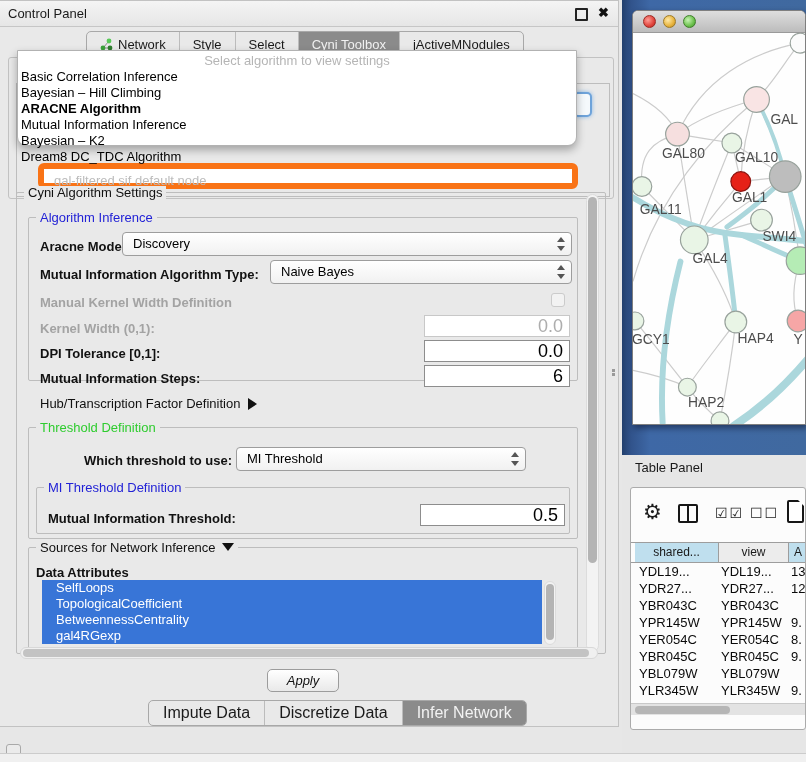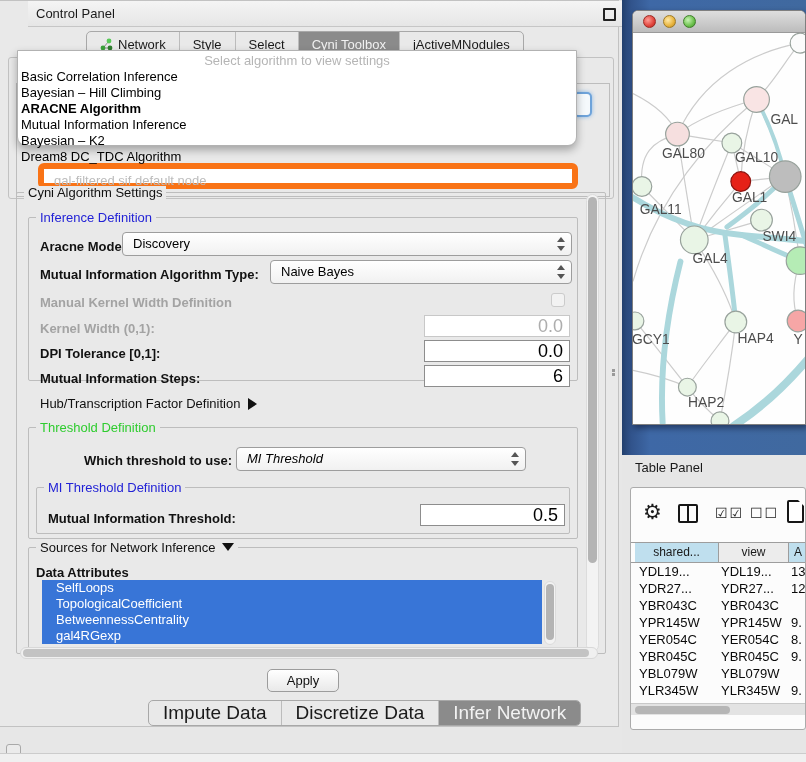--- a/index.html
+++ b/index.html
@@ -3,21 +3,21 @@
 <meta charset="utf-8">
 <style>
   html,body{margin:0;padding:0;}
   body{width:806px;height:762px;position:relative;overflow:hidden;background:#e7e7e7;
        font-family:"Liberation Sans", sans-serif;font-size:13px;color:#111;}
 
   
   .control-panel{position:absolute;left:0;top:6;width:619px;height:727px;background:#e9e9e9;
     border:1px solid #c2c2c2;border-left:none;box-sizing:border-box;}
   .titlebar{position:absolute;left:0;top:0;width:100%;height:26px;background:linear-gradient(#f4f4f4,#e6e6e6);
-    border-bottom:1px solid #c6c6c6;box-sizing:border-box;margin-left:28px;}
+    border-bottom:1px solid #c6c6c6;box-sizing:border-box;}
   .titlebar .title{position:absolute;left:8px;top:5px;font-size:13px;color:#1a1a1a;}
   .float-icon{position:absolute;right:30px;top:7px;width:9px;height:9px;border:2px solid #222;border-radius:1px;}
   .close-icon{position:absolute;right:9px;top:4px;font-size:13px;font-weight:bold;color:#111;}
 
   .top-tabs{position:absolute;left:86px;top:30px;height:24px;display:flex;border:1px solid #a8a8a8;
     border-radius:5px;overflow:hidden;background:#e9e9e9;}
   .top-tabs .tab{display:flex;align-items:center;gap:5px;padding:0 13px;font-size:13px;color:#1a1a1a;
     border-right:1px solid #bcbcbc;white-space:nowrap;}
   .top-tabs .tab:last-child{border-right:none;}
   .top-tabs .tab.selected{background:#8b8b8b;color:#f2f2f2;}
@@ -69,25 +69,25 @@
 
   .attr-list{position:absolute;left:42px;top:579px;width:500px;height:66px;overflow:hidden;background:#e9e9e9;}
   .attr-list .aitem{height:16px;line-height:16px;padding-left:14px;font-size:13px;color:#fff;background:#3875d7;}
 
   .vscroll{position:absolute;background:#f3f3f3;border:1px solid #dcdcdc;border-radius:7px;box-sizing:border-box;}
   .vthumb{position:absolute;left:1px;right:1px;background:#b4b4b4;border-radius:6px;}
   .hscroll{position:absolute;background:#f0f0f0;border:1px solid #d8d8d8;border-radius:6px;box-sizing:border-box;}
   .hthumb{position:absolute;top:1px;bottom:1px;background:#c3c3c3;border-radius:5px;}
 
   .apply-btn{position:absolute;left:267px;top:668px;width:72px;height:23px;background:linear-gradient(#ffffff,#e9e9e9);
-    border:1px solid #9c9c9c;border-radius:5px;text-align:center;line-height:21px;font-size:13px;box-sizing:border-box;}
+    border:1px solid #9c9c9c;border-radius:5px;text-align:center;line-height:21px;font-size:13px;box-sizing:border-box;font-style:italic;}
 
   .bottom-tabs{position:absolute;left:148px;top:699px;height:24px;display:flex;border:1px solid #a8a8a8;
     border-radius:5px;overflow:hidden;background:#e9e9e9;}
-  .bottom-tabs .tab{display:flex;align-items:center;padding:0 14px;font-size:19px;color:#1a1a1a;border-right:1px solid #bcbcbc;white-space:nowrap;}
+  .bottom-tabs .tab{display:flex;align-items:center;padding:0 14px;font-size:16px;color:#1a1a1a;border-right:1px solid #bcbcbc;white-space:nowrap;}
   .bottom-tabs .tab:last-child{border-right:none;}
   .bottom-tabs .tab.selected{background:#8b8b8b;color:#f2f2f2;}
 
   
   .desktop{position:absolute;left:622px;top:0;width:184px;height:762px;background:#e6e6e6;overflow:hidden;}
   .blue-bg{position:absolute;left:0;top:0;width:184px;height:455px;
     background:linear-gradient(90deg,#223f6d 0px,#31538b 9px,#3e68a6 28px,#40699f 100%);}
   .net-window{position:absolute;left:10px;top:10px;width:174px;height:415px;background:#fefefe;
     border:1px solid #7f7f7f;border-radius:6px 6px 0 0;box-shadow:2px 3px 6px rgba(0,0,20,.45);box-sizing:border-box;overflow:hidden;}
   .net-titlebar{position:absolute;left:0;top:0;width:100%;height:22px;background:linear-gradient(#dedede,#bcbcbc);
@@ -184,21 +184,21 @@
   </div>
 
   <div class="fs" style="left:16px;top:191px;width:590px;height:462px;"></div>
   <span class="legend" style="left:24px;top:185px;">Cyni Algorithm Settings</span>
 
   <div class="vscroll" style="left:586px;top:193px;width:13px;height:458px;">
     <div class="vthumb" style="top:2px;height:366px;"></div>
   </div>
 
   <div class="fs" style="left:28px;top:216px;width:550px;height:164px;"></div>
-  <span class="legend blue" style="left:36px;top:210px;">Inference Definition</span>
+  <span class="legend blue" style="left:36px;top:210px;">Algorithm Inference</span>
 
   <span class="lbl" style="left:40px;top:238px;">Aracne Mode:</span>
   <div class="combo" style="left:122px;top:231px;width:450px;height:24px;">
     <span>Discovery</span>
     <span class="arrows"></span>
   </div>
 
   <span class="lbl" style="left:40px;top:266px;">Mutual Information Algorithm Type:</span>
   <div class="combo" style="left:270px;top:259px;width:302px;height:24px;">
     <span>Naive Bayes</span>
@@ -224,21 +224,21 @@
   </div>
 
   <span class="lbl plain" style="left:40px;top:395px;">
     <span>Hub/Transcription Factor Definition</span><span class="expander-arrow"></span>
   </span>
 
   <div class="fs" style="left:28px;top:426px;width:550px;height:112px;"></div>
   <span class="legend green" style="left:36px;top:420px;">Threshold Definition</span>
 
   <span class="lbl" style="left:84px;top:452px;">Which threshold to use:</span>
-  <div class="combo" style="left:236px;top:446px;width:290px;height:24px;font-style:italic;">
+  <div class="combo" style="left:236px;top:446px;width:290px;height:24px;">
     <span>MI Threshold</span>
     <span class="arrows"></span>
   </div>
 
   <div class="fs" style="left:36px;top:486px;width:534px;height:47px;"></div>
   <span class="legend blue" style="left:44px;top:480px;">MI Threshold Definition</span>
 
   <span class="lbl" style="left:48px;top:510px;">Mutual Information Threshold:</span>
   <div class="tinput" style="left:420px;top:503px;width:145px;height:22px;">
     <span>0.5</span>

